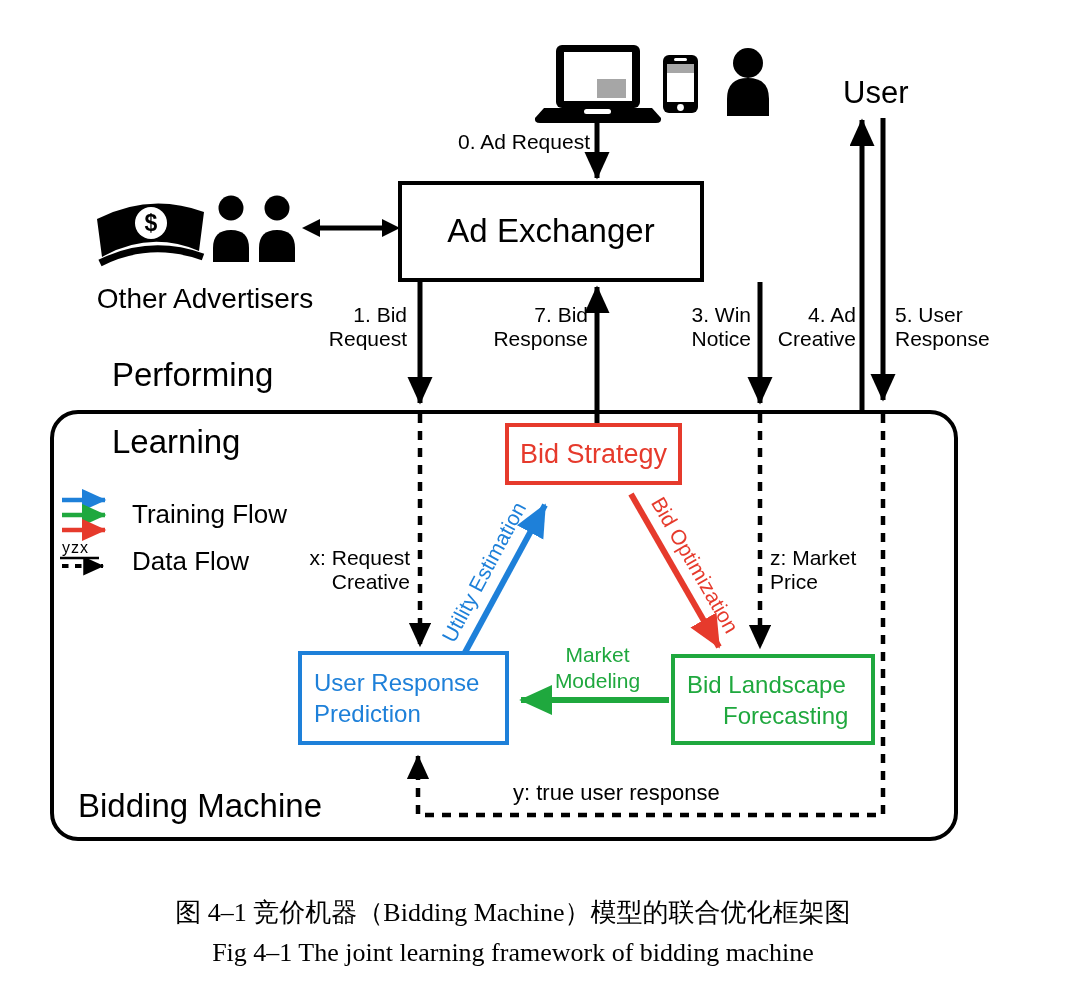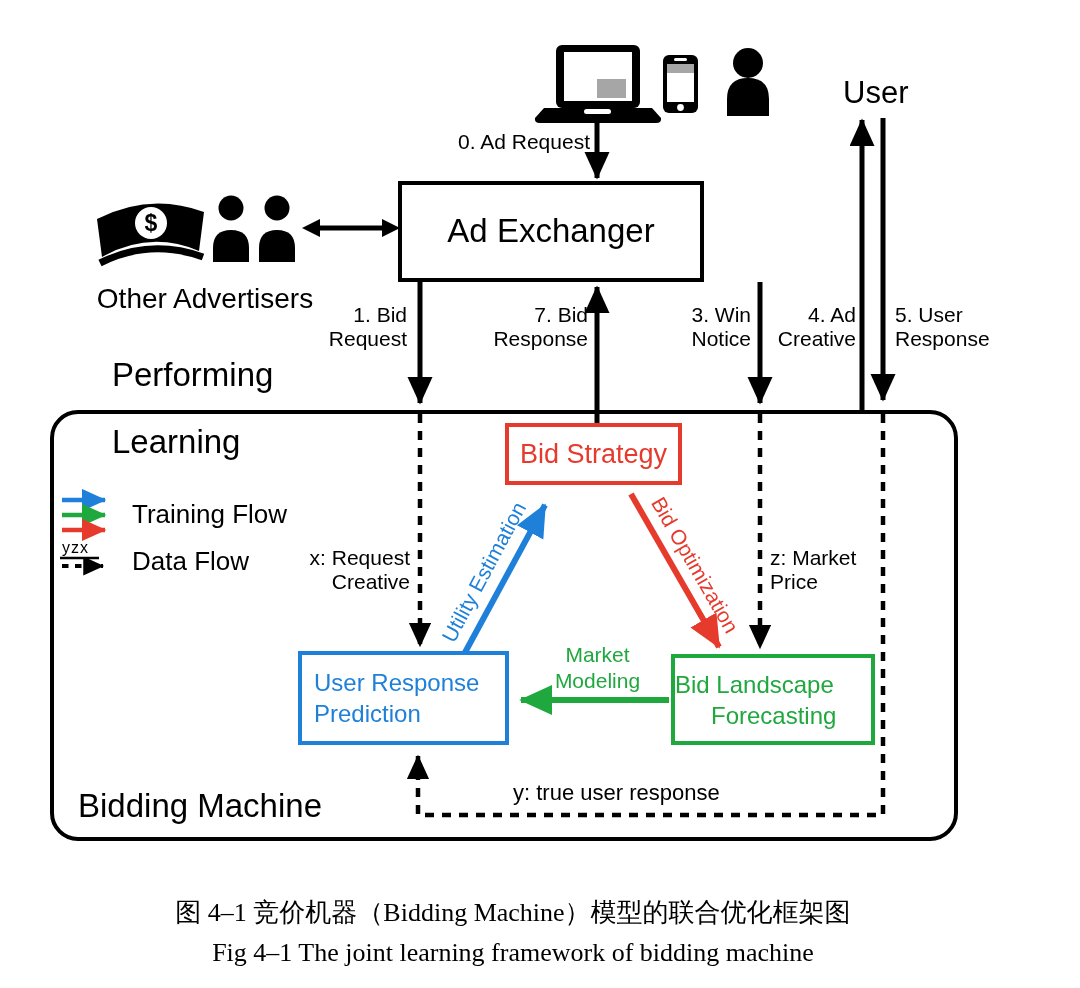--- a/index.html
+++ b/index.html
@@ -109,21 +109,21 @@
 
   <div class="box" style="left:505px;top:423px;width:177px;height:62px;border:4px solid #e63a2c;">
     <span class="lbl" style="position:static;font-size:27px;color:#e63a2c;">Bid Strategy</span>
   </div>
 
   <div class="box" style="left:298px;top:651px;width:211px;height:94px;border:4px solid #1e80d9;flex-direction:column;align-items:flex-start;justify-content:center;padding-left:12px;">
     <div class="lbl" style="position:static;font-size:24px;color:#1e80d9;line-height:31px;">User Response</div>
     <div class="lbl" style="position:static;font-size:24px;color:#1e80d9;line-height:31px;">Prediction</div>
   </div>
 
-  <div class="box" style="left:671px;top:654px;width:204px;height:91px;border:4px solid #1fa83e;flex-direction:column;align-items:flex-start;justify-content:center;">
+  <div class="box" style="left:671px;top:654px;width:204px;height:91px;border:4px solid #1fa83e;flex-direction:column;align-items:flex-start;justify-content:center;padding-left:12px;">
     <div class="lbl" style="position:static;font-size:24px;color:#1fa83e;line-height:31px;">Bid Landscape</div>
     <div class="lbl" style="position:static;font-size:24px;color:#1fa83e;line-height:31px;margin-left:36px;">Forecasting</div>
   </div>
 
   <div class="lbl" style="left:843px;top:76px;font-size:31px;">User</div>
 
   <div class="lbl r" style="right:490px;top:130px;font-size:21px;">0. Ad Request</div>
 
   <div class="lbl c" style="left:90px;top:283px;width:230px;font-size:28px;">Other Advertisers</div>
 

